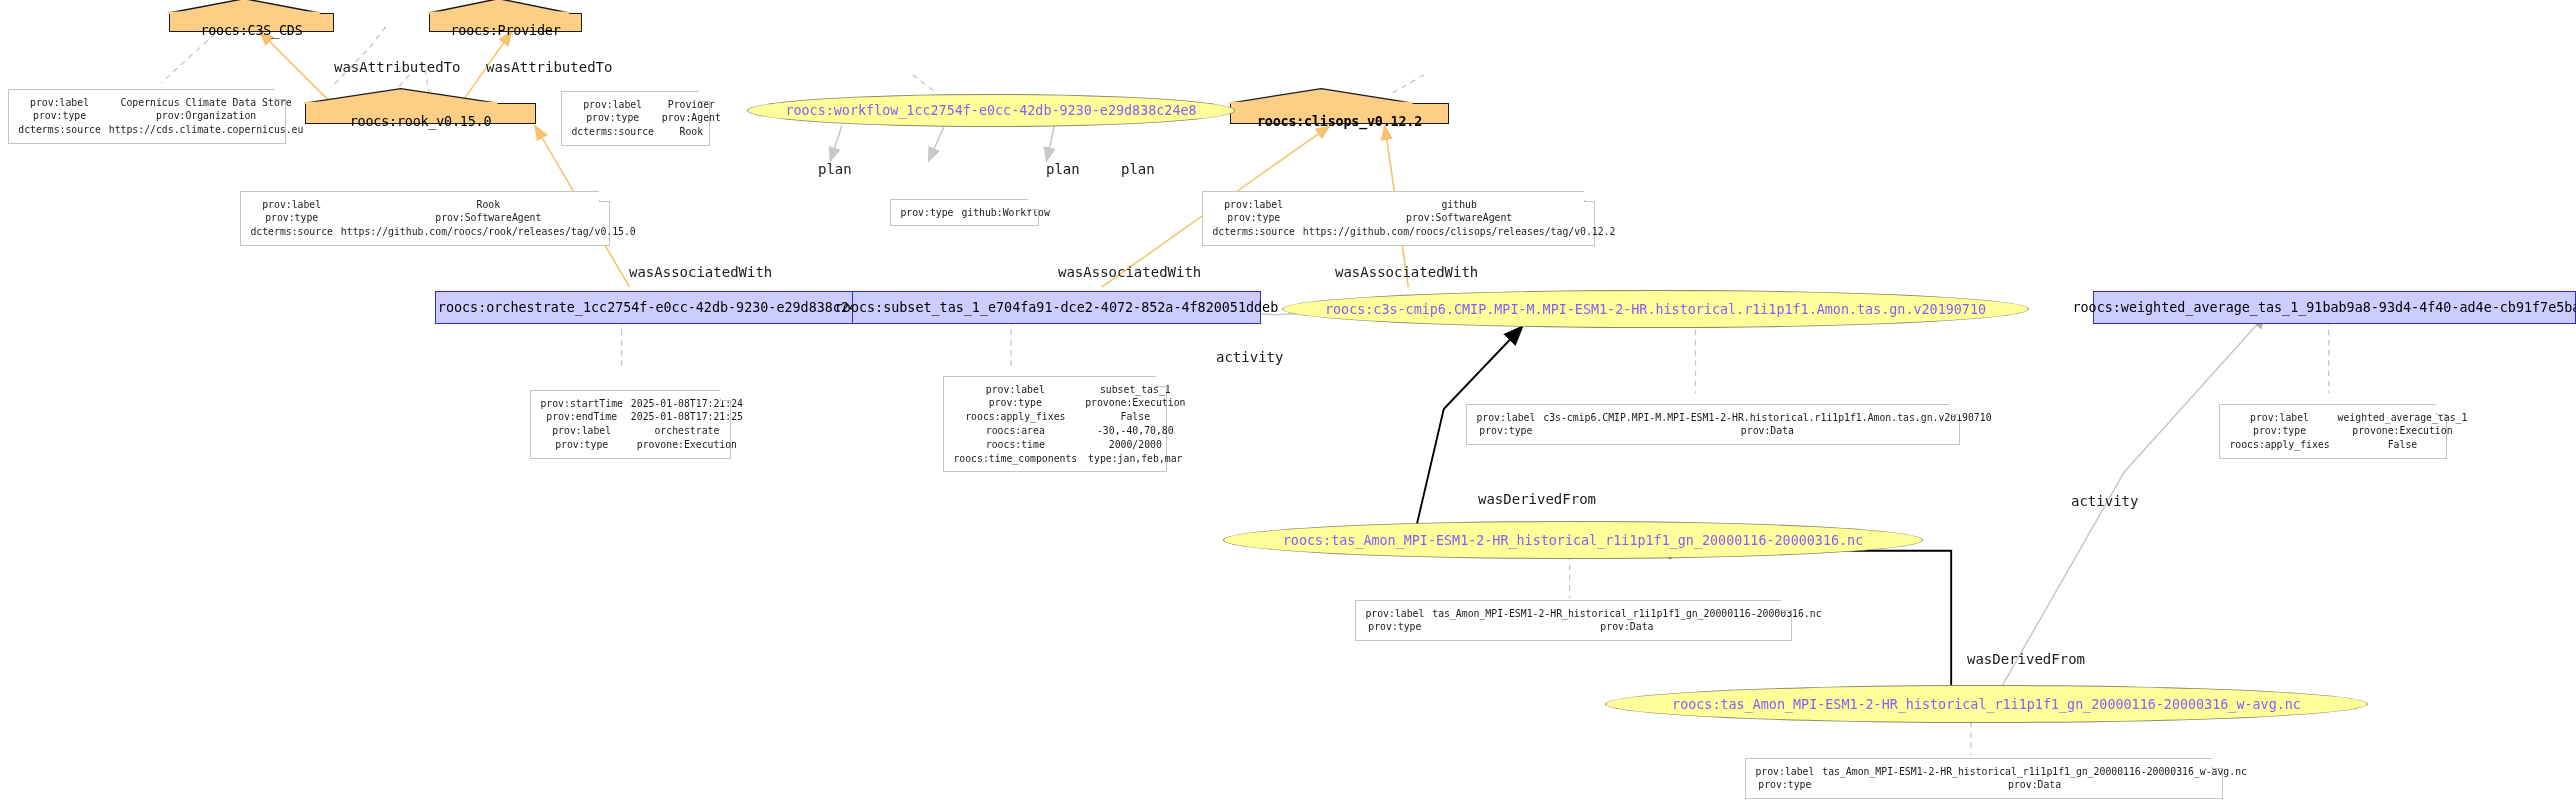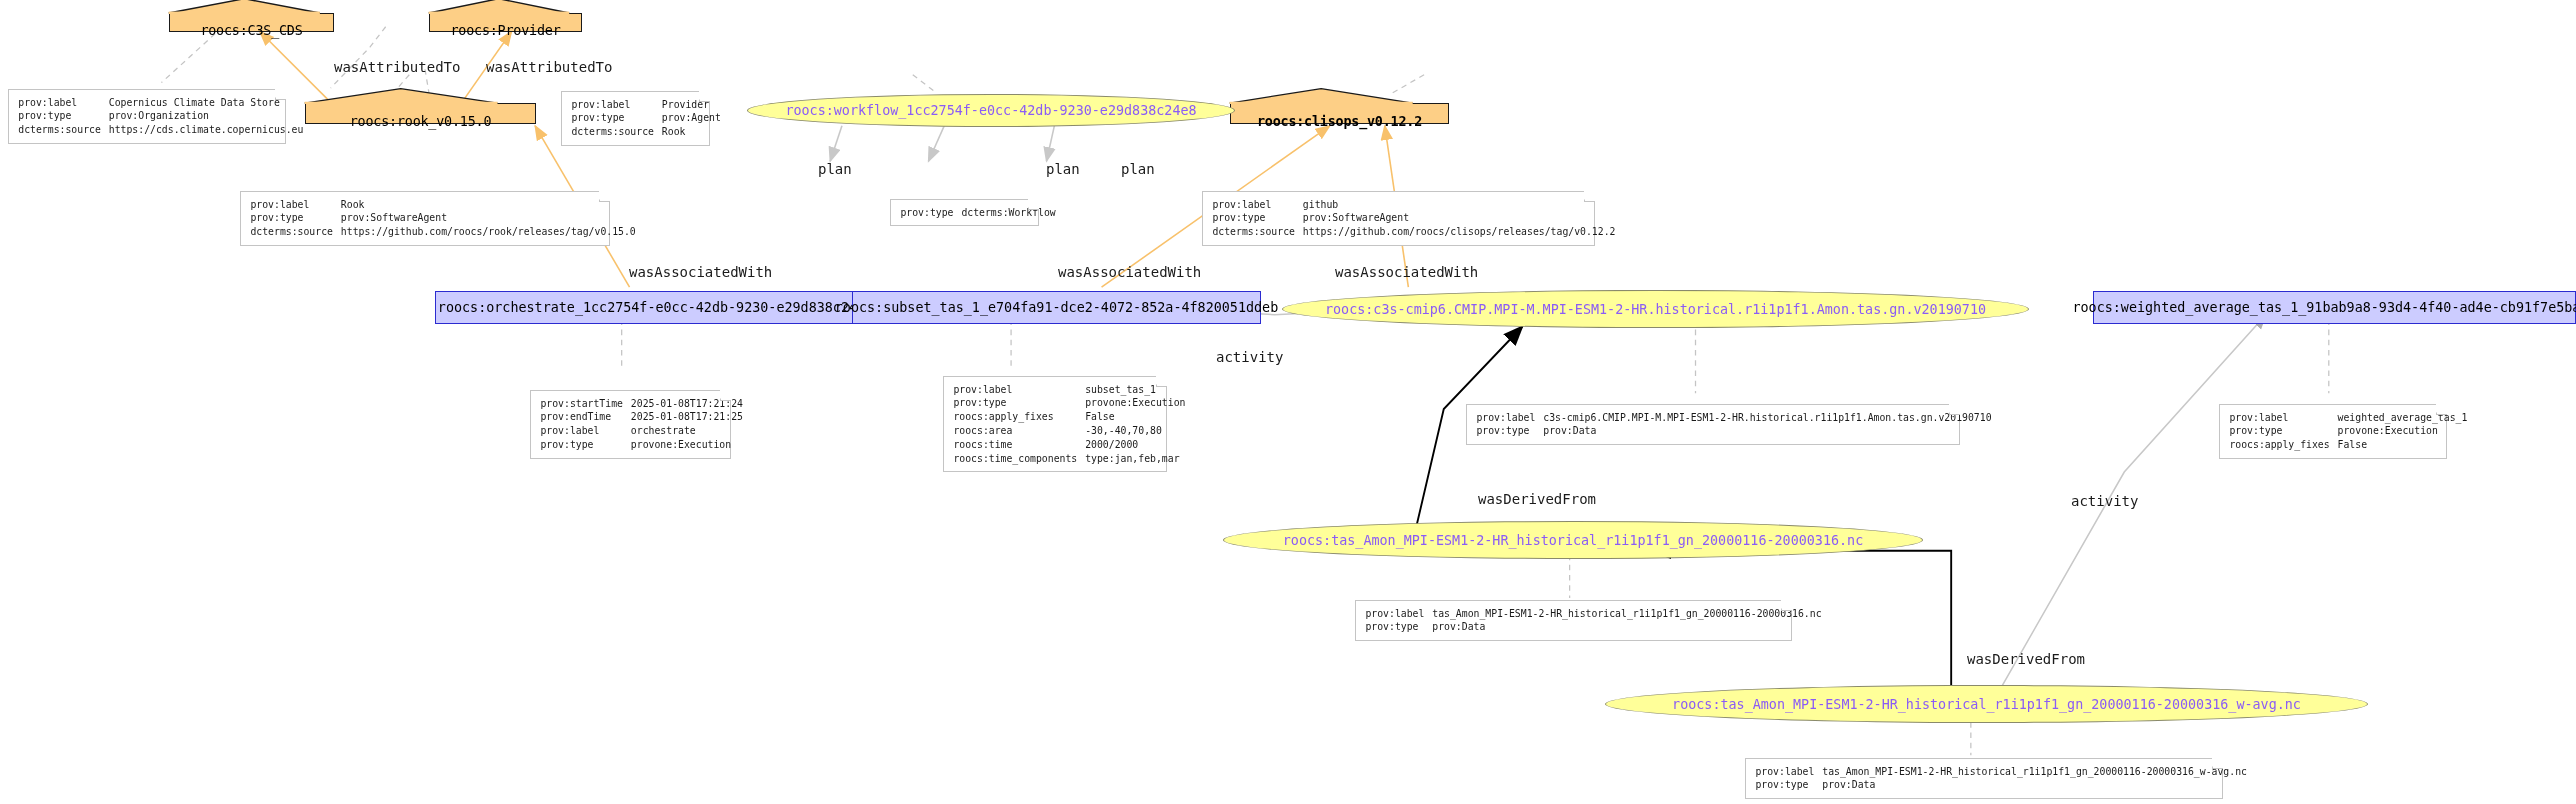--- a/index.html
+++ b/index.html
@@ -79,20 +79,21 @@
   .note {
     position: absolute;
     background: #ffffff;
     border: 0.8px solid #c4c4c4;
     box-sizing: border-box;
     padding: 5.5px 7.9px 5.5px 9.4px;
     font-size: 9.8px;
     line-height: 1.42;
     color: #1a1a1a;
     white-space: nowrap;
+    text-align: center;
   }
   .note .dogear {
     position: absolute;
     right: -0.8px;
     top: -0.8px;
     width: 10.2px;
     height: 10.2px;
     background: #ffffff;
     border-left: 0.8px solid #c4c4c4;
     border-bottom: 0.8px solid #c4c4c4;
@@ -324,21 +325,21 @@
     </tbody>
       </table>
   </div>
 
   <div class="note" style="left:890px; top:199px; width:149px;">
     <span class="dogear"></span>
     <table>
       <tbody>
           <tr>
             <td class="k">prov:type</td>
-            <td class="v">dcterms:Workflow</td>
+            <td class="v">github:Workflow</td>
           </tr>
     </tbody>
       </table>
   </div>
 
   <div class="note" style="left:530px; top:390px; width:201px;">
     <span class="dogear"></span>
     <table>
       <tbody>
           <tr>

